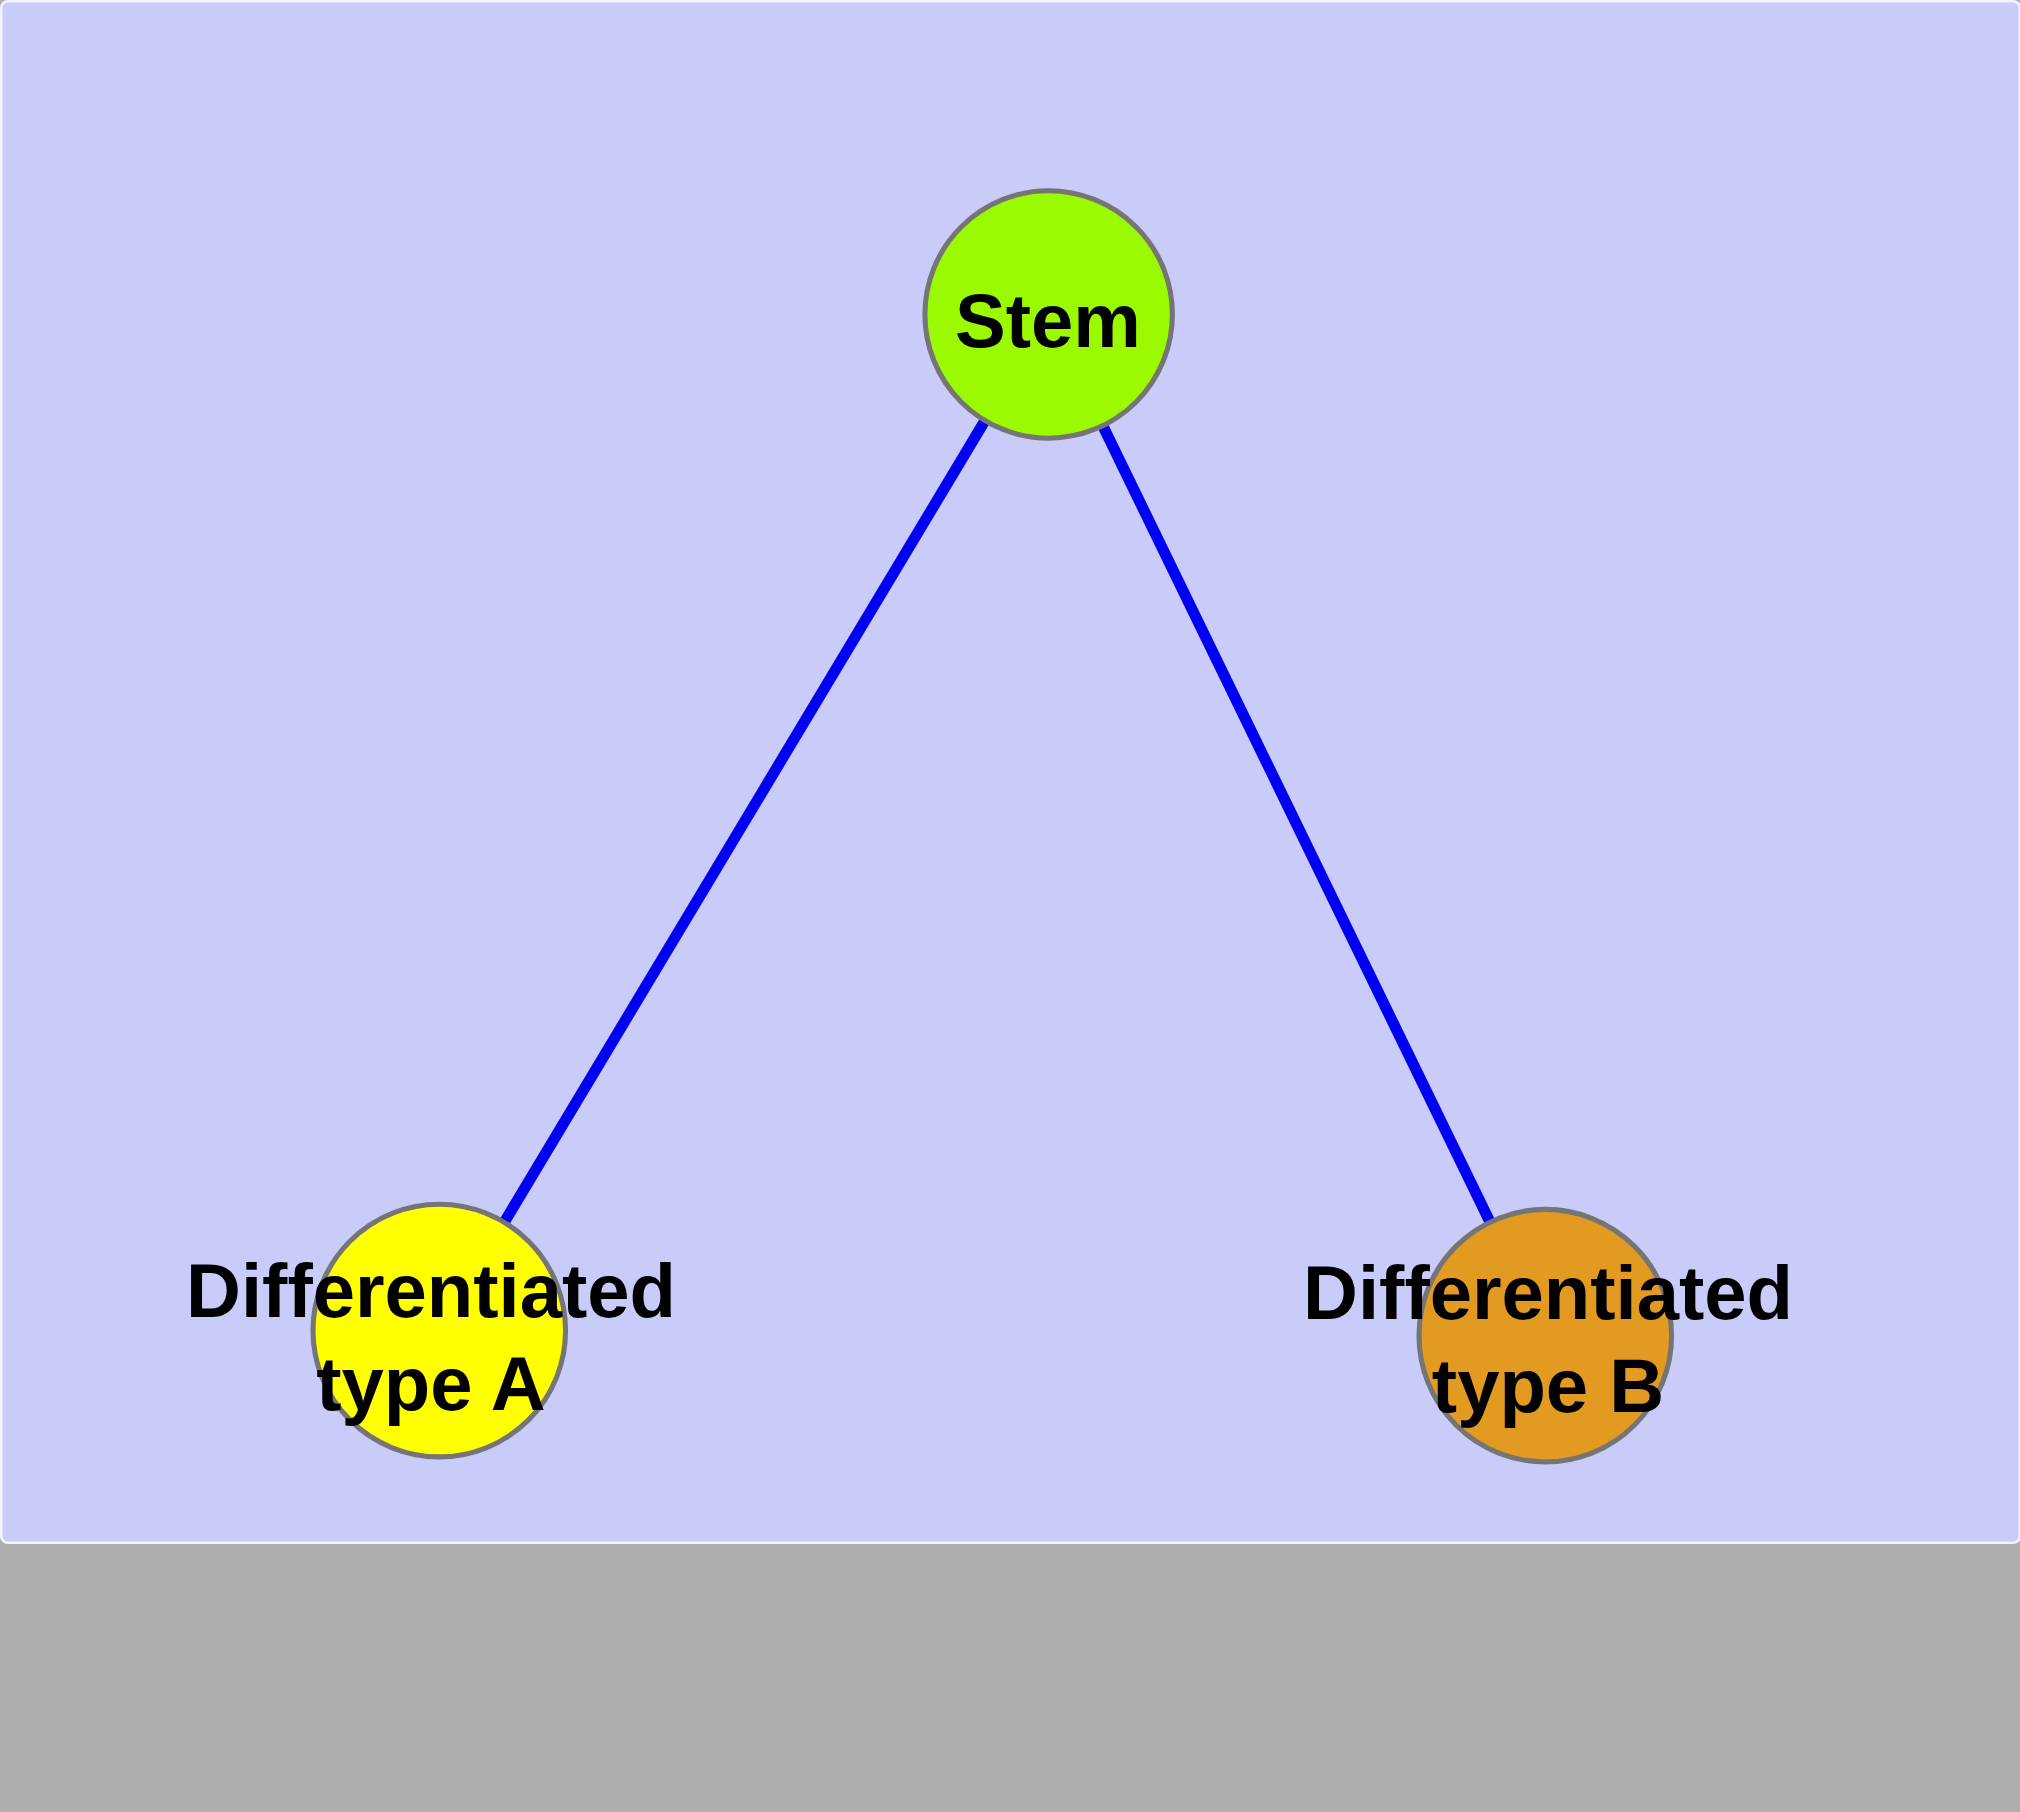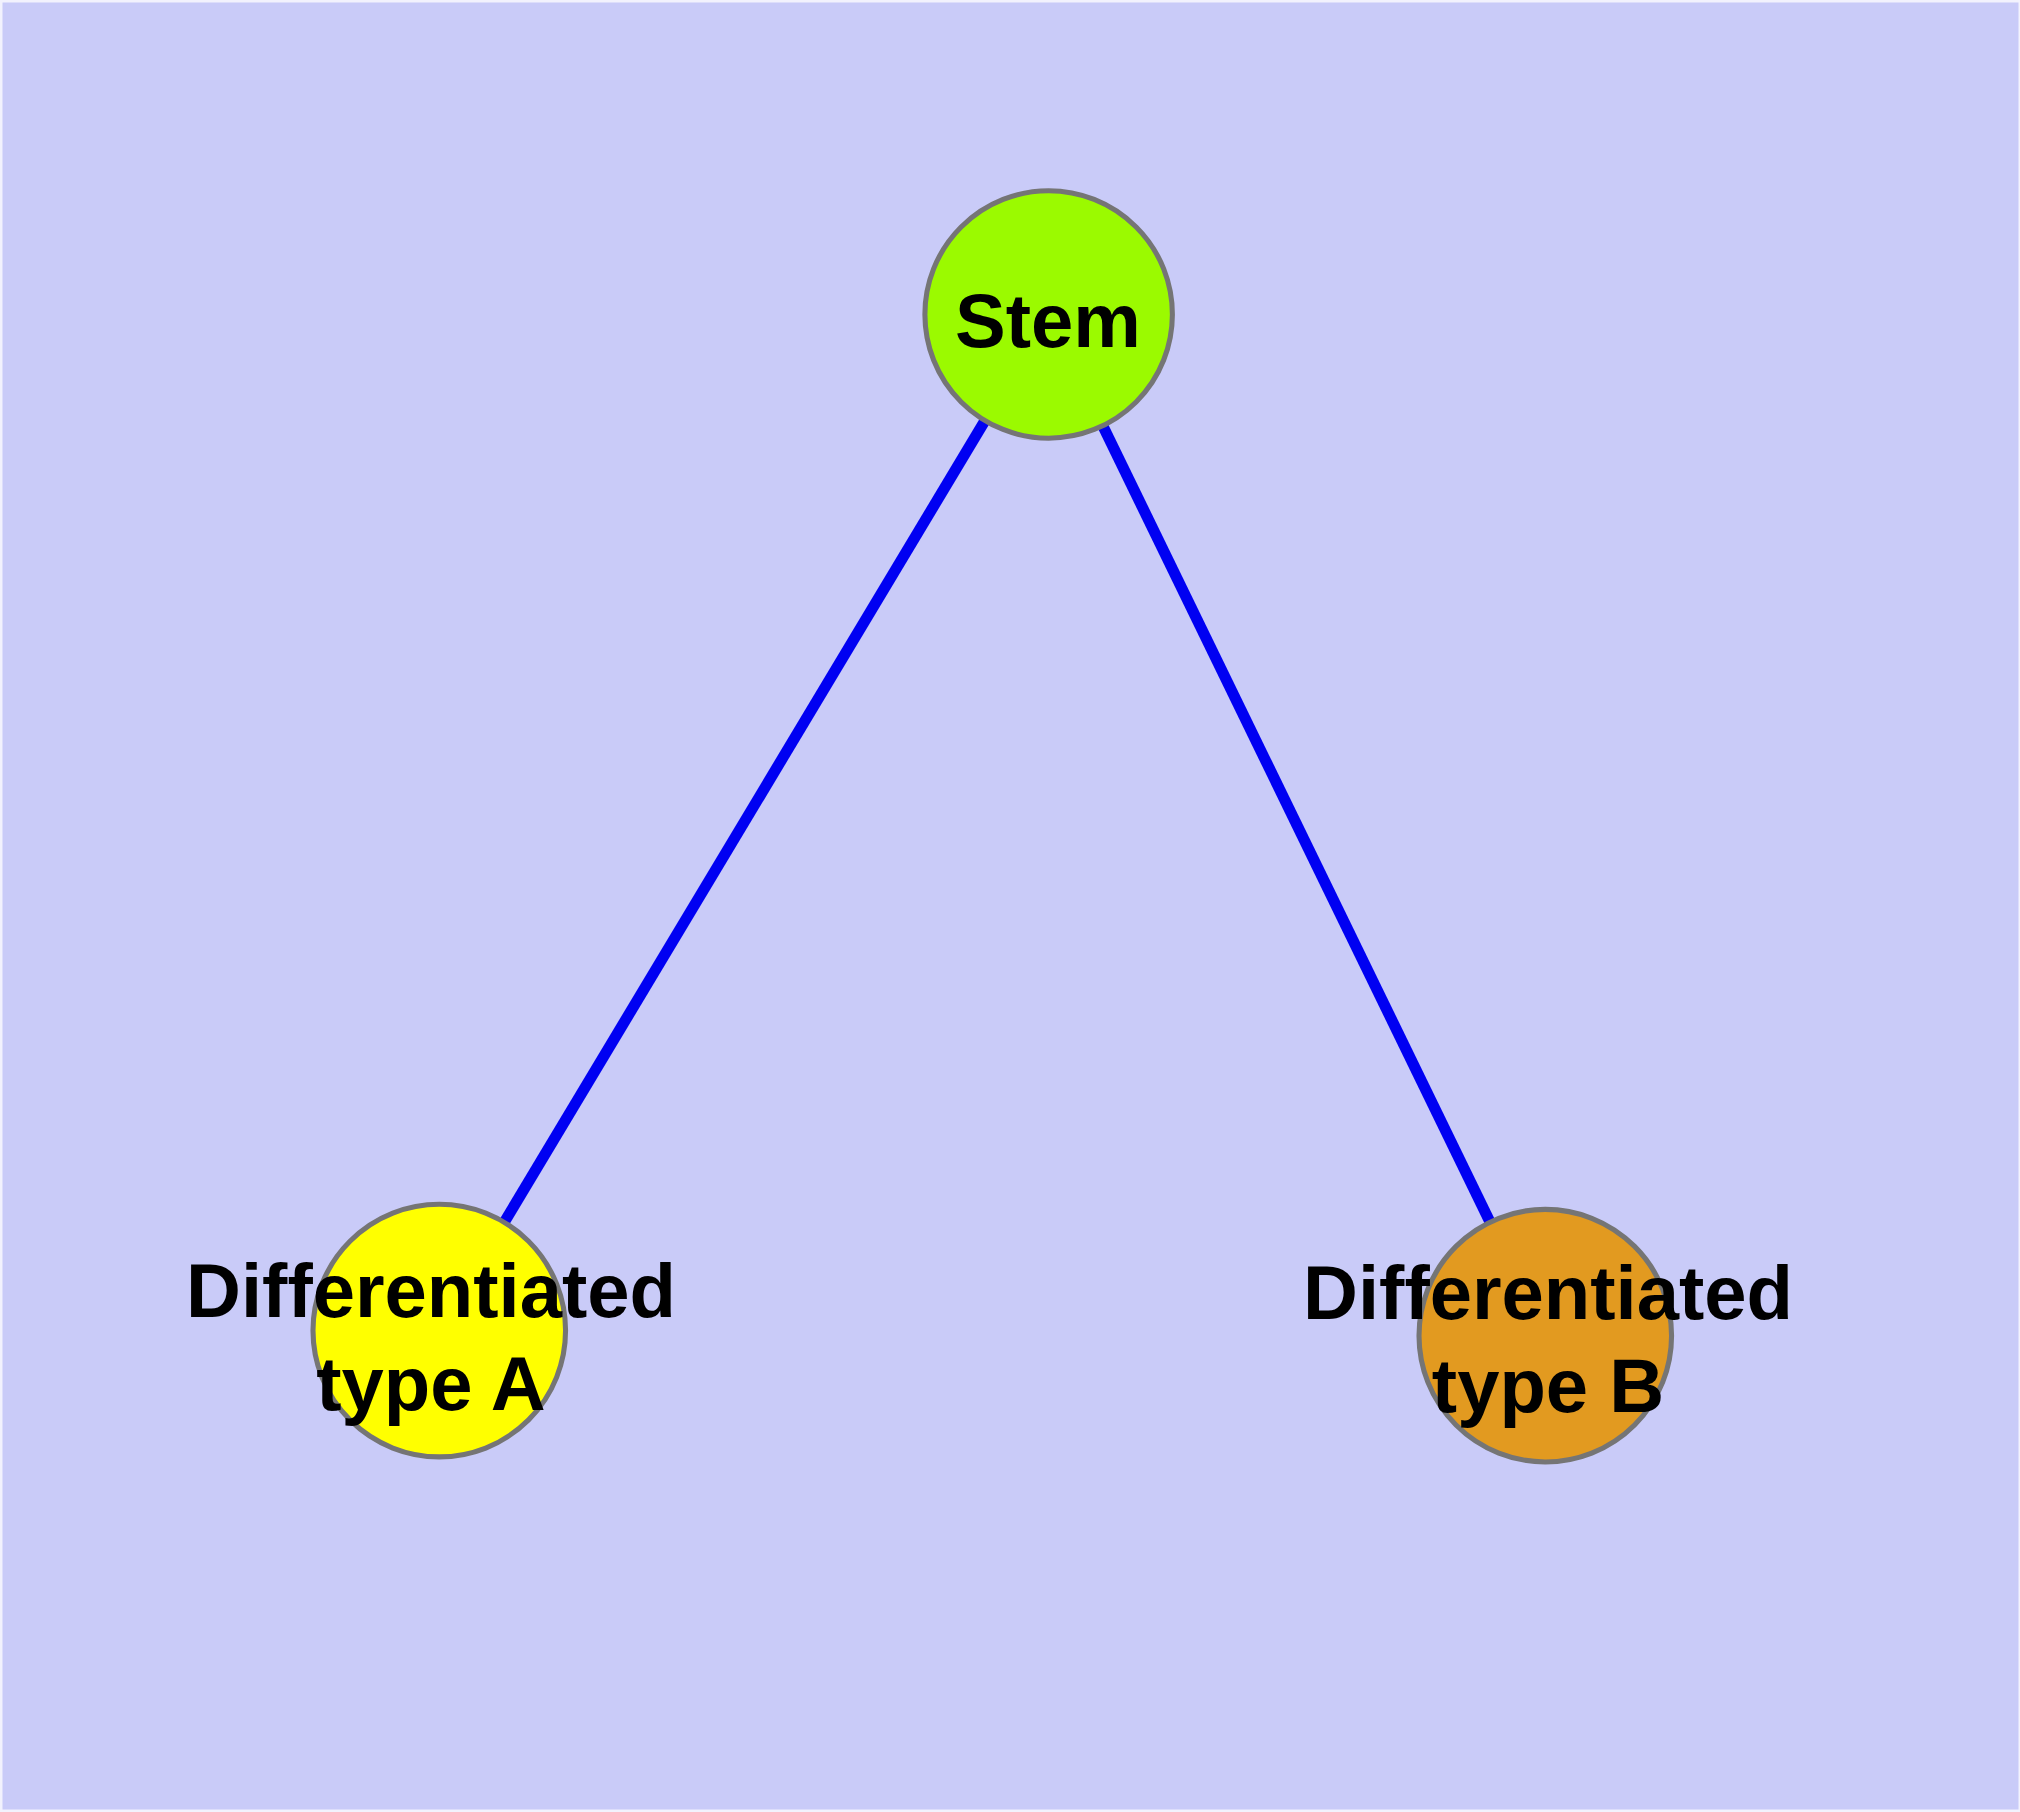--- a/index.html
+++ b/index.html
@@ -3,25 +3,26 @@
 <meta charset="utf-8">
 <style>
   html, body {
     margin: 0;
     padding: 0;
     background: #aeaeae;
   }
   .canvas {
     position: relative;
     width: 2021px;
-    height: 1812px;
+    height: 1544px;
     overflow: hidden;
     background: #C9CBF8;
     box-shadow: inset 0 0 0 2.5px #f2f2fd;
     font-family: "Liberation Sans", sans-serif;
+    border-radius: 8px;
   }
   .graph-svg {
     position: absolute;
     left: 0;
     top: 0;
     width: 2021px;
     height: 1812px;
   }
   .edge {
     stroke-width: 13px;

